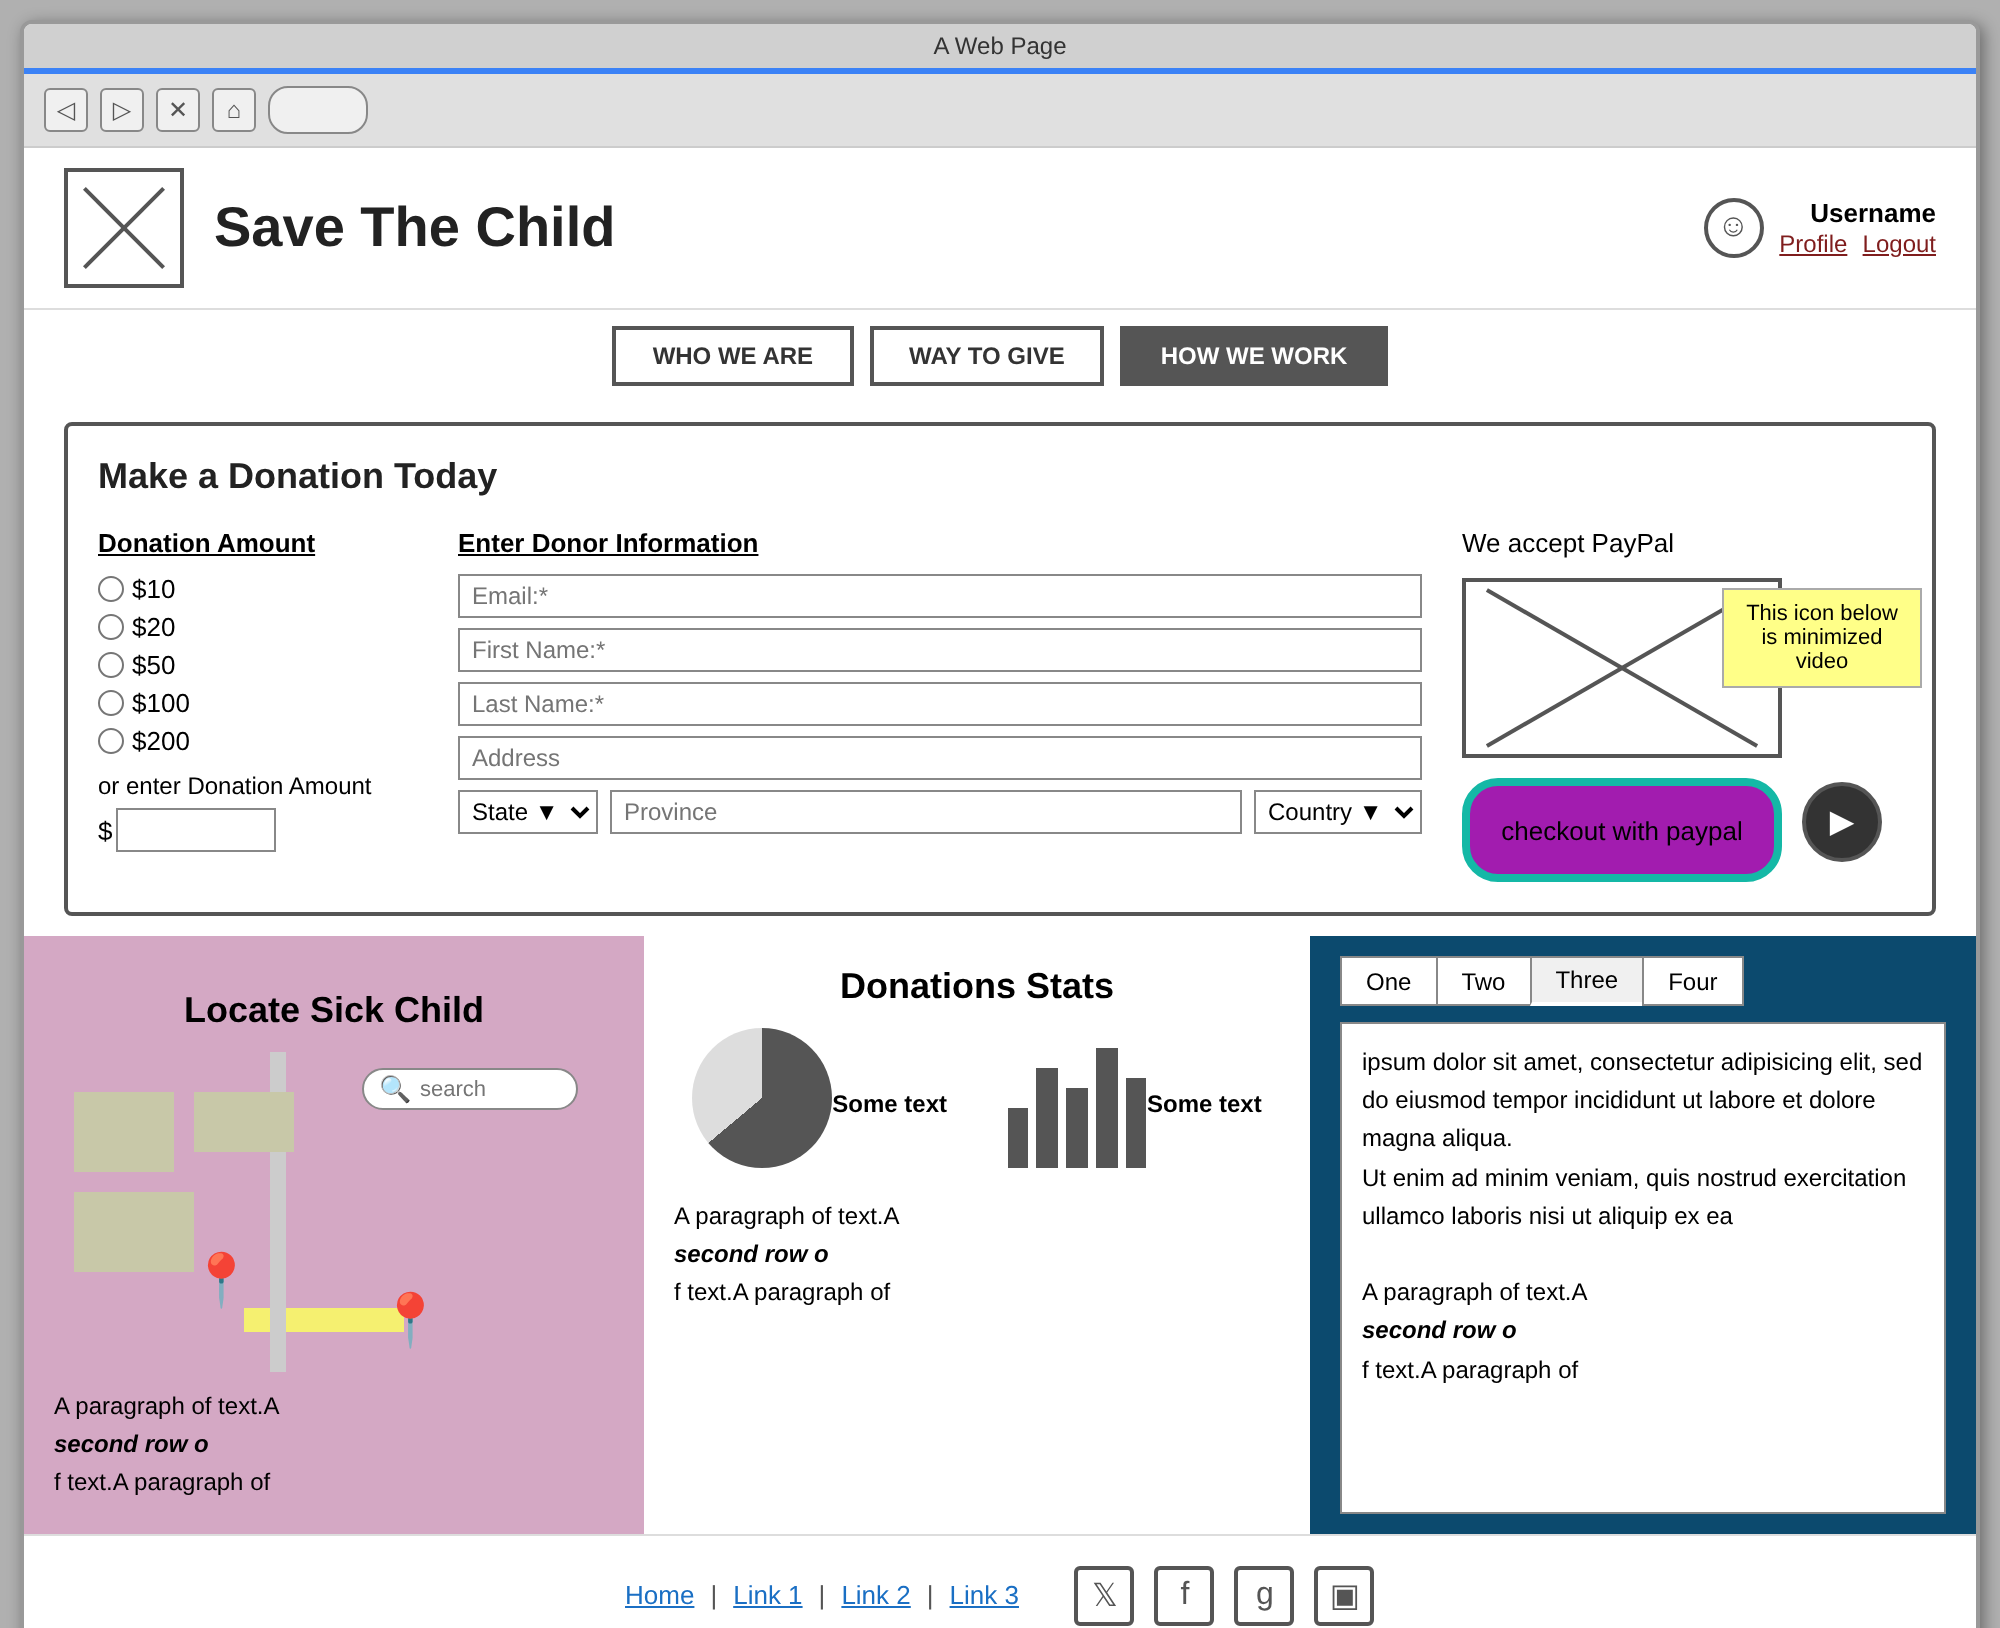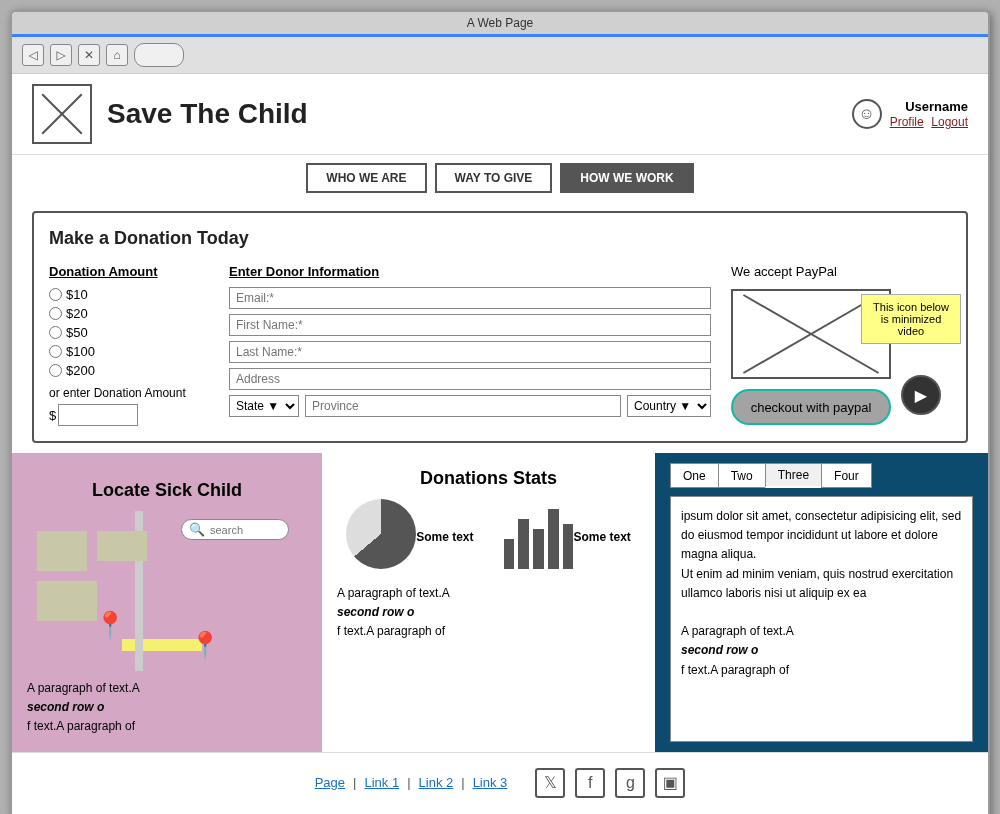--- a/index.html
+++ b/index.html
@@ -216,24 +216,24 @@
       content: '';
       position: absolute;
       width: 100%; height: 2px;
       background: #555;
       top: 50%; left: 0;
       transform-origin: center;
     }
     .paypal-image-box::before { transform: translateY(-50%) rotate(30deg); }
     .paypal-image-box::after { transform: translateY(-50%) rotate(-30deg); }
     .paypal-btn {
-      width: 160px; height: 36px;
-      border: 2px solid #14b8a6;
+      width: 160px; height: 52px;
+      border: 4px solid #14b8a6;
       border-radius: 18px;
-      background: #a3a3a3;
+      background: #a21caf;
       font-size: 13px;
       cursor: pointer;
     }
     .tooltip-box {
       position: absolute;
       right: -10px;
       top: 30px;
       background: #ffff88;
       border: 1px solid #aaa;
       padding: 6px 8px;
@@ -551,21 +551,21 @@
             <div style="font-style:italic;font-weight:bold;">second row o</div>
             <div>f text.A paragraph of</div>
           </div>
         </div>
       </div>
 
     </div>
 
     <div class="footer">
       <div class="footer-links">
-        <a>Page</a>
+        <a>Home</a>
         <span>|</span>
         <a>Link 1</a>
         <span>|</span>
         <a>Link 2</a>
         <span>|</span>
         <a>Link 3</a>
         <div style="display:flex;gap:10px;margin-left:20px;">
           <div class="social-icon" title="Twitter">𝕏</div>
           <div class="social-icon" title="Facebook">f</div>
           <div class="social-icon" title="Google+">g</div>

